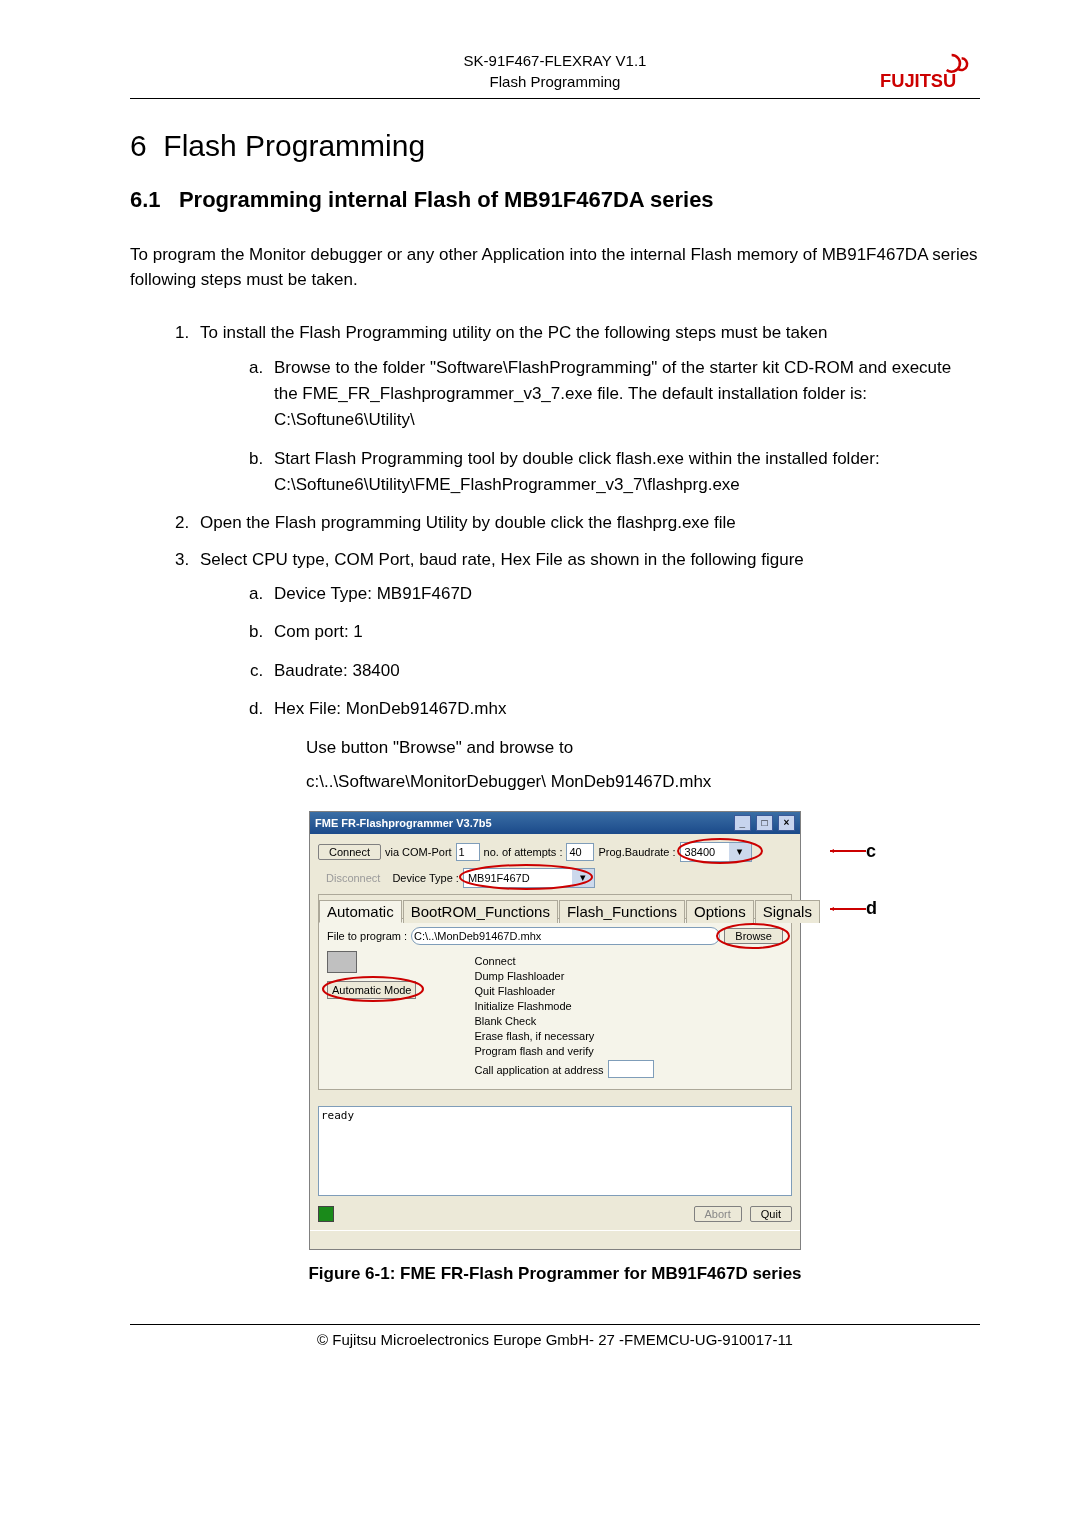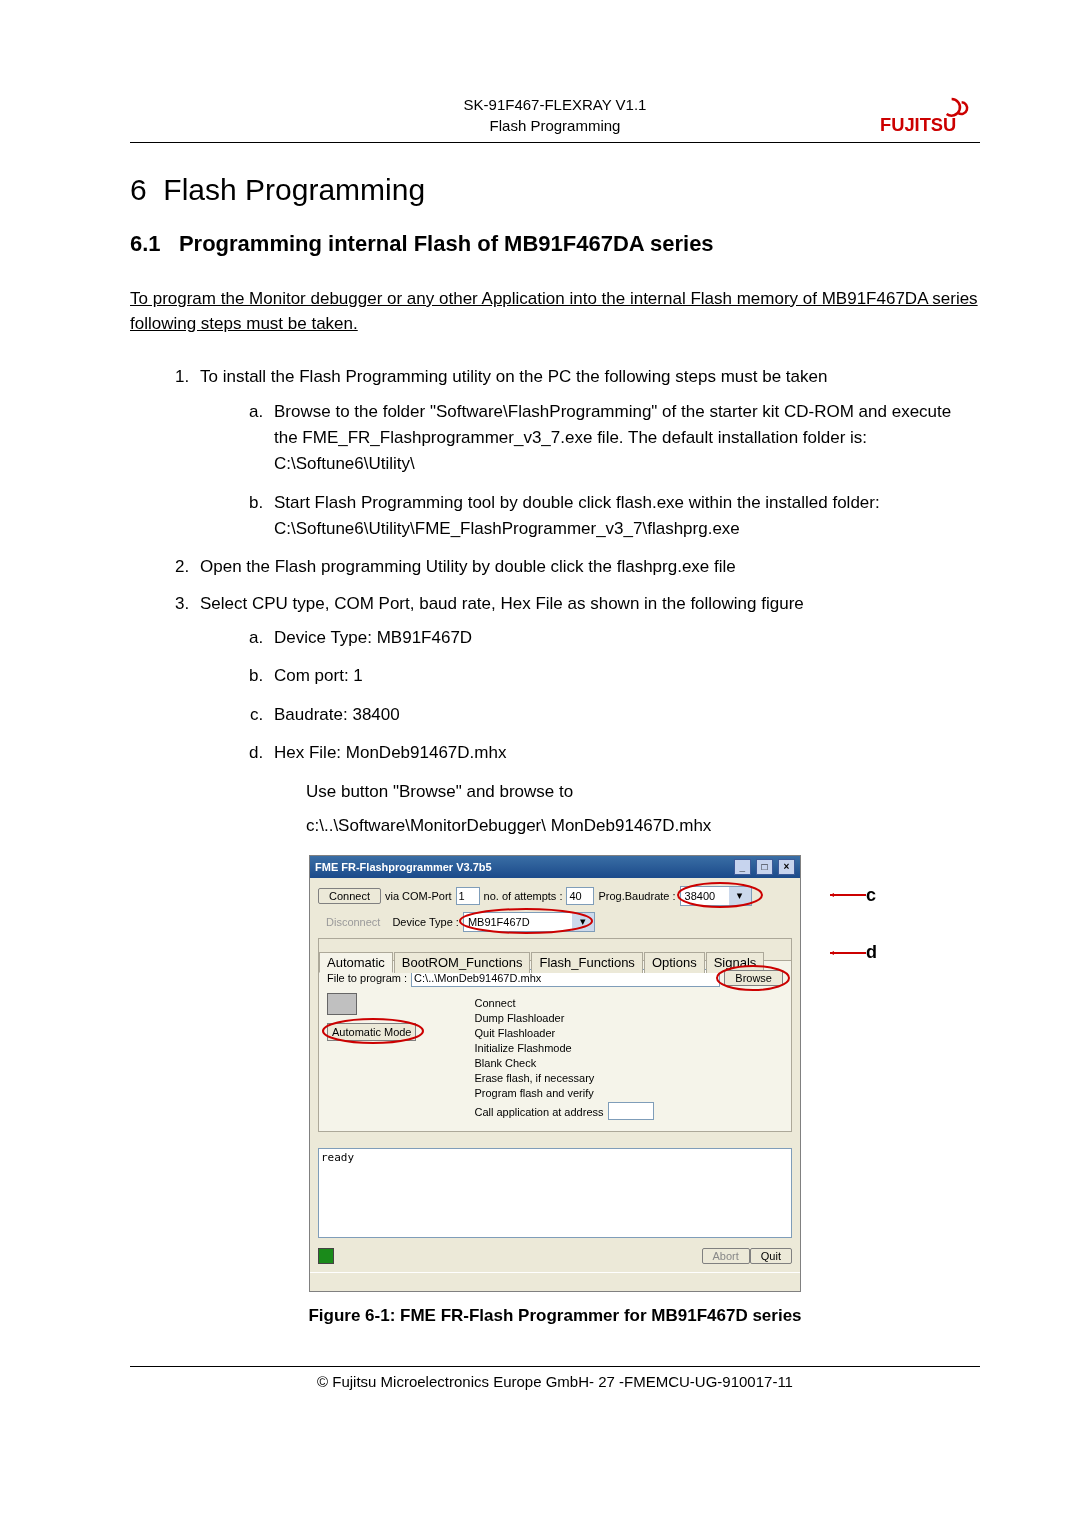--- a/index.html
+++ b/index.html
@@ -10,40 +10,39 @@
     color: #000;
   }
   .page {
     padding: 50px 100px 40px 130px;
     position: relative;
   }
   .header-area {
     display: flex;
     justify-content: space-between;
     align-items: flex-start;
-    margin-top: 44px;
   }
   .header-text {
     text-align: center;
     flex: 1;
     font-size: 15px;
     line-height: 1.4;
   }
   .logo {
     width: 100px;
   }
   .logo svg { display:block; }
   .hr {
     border: 0;
     border-top: 1.5px solid #000;
     margin: 6px 0 30px 0;
   }
   h1.section-title { font-size: 30px; font-weight: 400; margin: 20px 0 24px 0; }
   h2.subsection-title { font-size: 22px; font-weight: bold; margin: 0 0 30px 0; }
-  p.intro { font-size: 17px; line-height: 1.45; margin: 0 0 28px 0; text-decoration: underline; }
+  p.intro { font-size: 17px; line-height: 1.45; margin: 0 0 28px 0; }
   ol.top { font-size: 17px; padding-left: 48px; margin:16px; }
   ol.top > li { margin-bottom: 10px; line-height: 1.55; padding-left: 6px;}
   ol.alpha { list-style-type: lower-alpha; padding-left: 68px; margin: 8px 0; }
   ol.alpha > li { margin-bottom: 12px; padding-left: 6px;}
   .sublines { margin-left: 106px; font-size: 17px; line-height: 1.6; margin-top: 2px; margin-bottom:8px;}
   .sublines div { margin-bottom: 6px; }
   .screenshot-wrap {
     display: flex;
     justify-content: center;
     margin: 10px 0 6px 0;
@@ -76,31 +75,31 @@
   }
   .field { background:#fff;border:1px solid #7f9db9;height:16px;font-size:11px;padding:0 2px;}
   .label-sm { font-size:11px; }
   .dd {
     display:inline-flex;align-items:center;background:#fff;border:1px solid #7f9db9;height:18px;
   }
   .dd span{padding:0 4px;font-size:11px;}
   .dd .arrow{width:14px;height:100%;background:#ccd9ec;display:inline-flex;align-items:center;justify-content:center;}
   .tabs {border:1px solid #aca899;background:#ece9d8;}
   .tabstrip{display:flex;border-bottom:1px solid #aca899;}
-  .tabstrip div{padding:2px 7px;border:1px solid #aca899;border-bottom:none;margin-right:1px;background:#ece9d8;font-size:13px;position:relative;top:13px;}
+  .tabstrip div{padding:2px 7px;border:1px solid #aca899;border-bottom:none;margin-right:1px;background:#ece9d8;font-size:15px;position:relative;top:5px;}
   .tabstrip div.active{background:#f5f4ea;border-bottom:1px solid #f5f4ea;}
   .tabbody{padding:8px;background:#f5f4ea;}
   .proc-list{ margin-left:50px; margin-top:4px;}
   .proc-list div{font-size:11px;color:#000;margin-bottom:3px;}
   .proc-list input.addr{margin-left:4px;width:40px;background:#fff;border:1px solid #7f9db9;height:14px;}
   .chip-row{display:flex;align-items:flex-start;gap:8px;margin-top:6px;}
   .chip{width:28px;height:20px;background:#c0c0c0;border:1px solid #666;}
   .auto-btn{border:1px solid #808080;background:#ece9d8;font-size:11px;padding:2px 4px;}
   .logarea{width:100%;height:90px;background:#fff;border:1px solid #7f9db9;margin-top:16px;font-size:11px;padding:2px;resize:none;box-sizing:border-box;}
-  .footer-row{display:flex;justify-content:flex-end;gap:0;align-items:center;margin-top:8px;}
+  .footer-row{display:flex;justify-content:flex-end;gap:8px;align-items:center;margin-top:8px;}
   .led{width:14px;height:14px;background:#1a8a1a;border:1px solid #444;margin-right:auto;}
   .statusbar{height:18px;border-top:1px solid #fff;}
   .callout-label{position:absolute;font-weight:bold;font-size:18px;font-family:Arial;}
   .callout-a{left:212px;top:38px;}
   .callout-6{left:234px;top:150px;}
   .callout-c{left:736px;top:30px;}
   .callout-d{left:736px;top:87px;}
   svg.ellipse{position:absolute;pointer-events:none;}
   .figure-caption{text-align:center;font-weight:bold;font-size:17px;margin:14px 0 40px 0;}
   .page-footer-line{border:0;border-top:1.5px solid #000;margin:40px 0 6px 0;}
@@ -226,21 +225,21 @@
           <div class="tabstrip">
             <div class="active">Automatic</div>
             <div>BootROM_Functions</div>
             <div>Flash_Functions</div>
             <div>Options</div>
             <div>Signals</div>
           </div>
           <div class="tabbody">
             <div class="row">
               <span class="label-sm">File to program :</span>
-              <input class="field" style="flex: 1 1 0%;" value="C:\..\MonDeb91467D.mhx">
+              <input class="field" style="flex: 1 1 0%; border-radius: 9px;" value="C:\..\MonDeb91467D.mhx">
               <span style="position:relative;display:inline-block">
                 <button class="btn">Browse</button>
                 <svg class="ellipse" style="left:-10px;top:-7px" width="78" height="30">
                     <ellipse cx="39" cy="15" rx="36" ry="12" fill="none" stroke="#c00" stroke-width="2"></ellipse>
                   </svg>
               </span>
             </div>
             <div class="chip-row">
               <div>
                 <div class="chip"></div>

